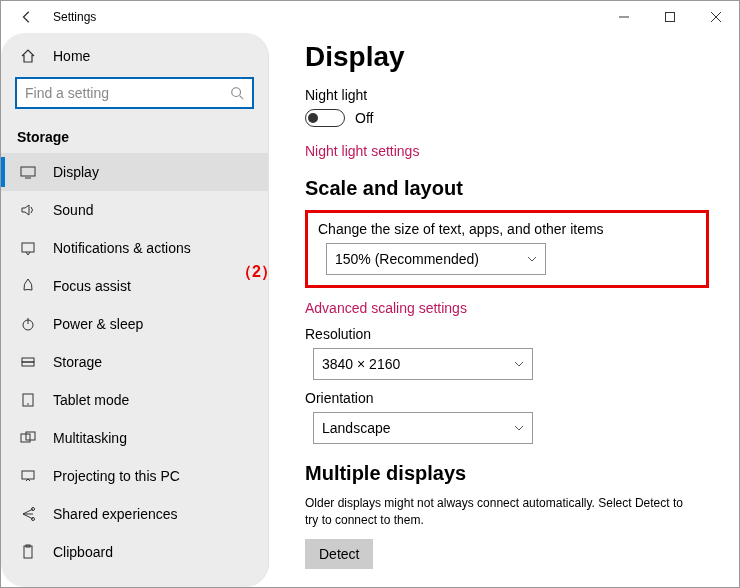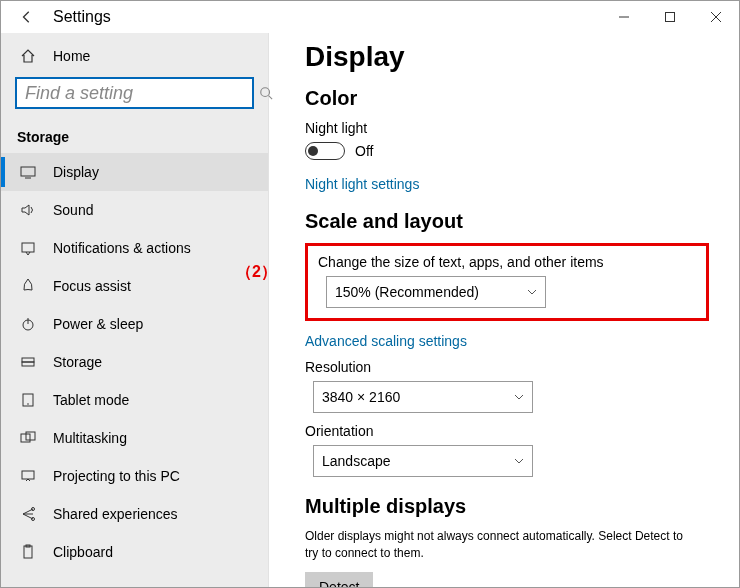--- a/index.html
+++ b/index.html
@@ -1,41 +1,41 @@
 <!DOCTYPE html>
 <html><head>
 <meta charset="utf-8">
 <style>
   * { box-sizing: border-box; margin: 0; padding: 0; font-family: "Segoe UI", Arial, sans-serif; }
   body { width: 740px; height: 588px; background: #fff; overflow: hidden; font-size: 14px; color: #000; border: 1px solid #999;}
   .titlebar { height: 32px; display: flex; align-items: center; padding: 0 0 0 12px; }
   .titlebar .back { width: 28px; height: 28px; display:flex; align-items:center; justify-content:center; cursor:pointer; }
-  .titlebar .title { margin-left: 12px; font-size: 16px; }
+  .titlebar .title { margin-left: 12px; font-size: 12px; }
   .titlebar .spacer { flex: 1; }
   .winbtns { display:flex; }
   .winbtn { width: 46px; height: 30px; display:flex; align-items:center; justify-content:center; cursor:pointer; }
   .container { display:flex; height: calc(100% - 32px); }
-  .sidebar { width: 268px; background: #ececec; height: 100%; padding: 4px 0 0 0; border-right: 1px solid #e2e2e2;}
+  .sidebar { width: 268px; background: #ececec; height: 100%; padding: 4px 0 0 0; border-right: 1px solid #e2e2e2; border-radius: 24px;}
   .home-row { display:flex; align-items:center; padding: 10px 14px 10px 18px; cursor:pointer; font-size:14px; }
   .home-row .icon, .nav-item .icon { width: 18px; height: 18px; margin-right: 16px; display:flex; align-items:center; justify-content:center; color:#222; }
   .search-wrap { padding: 2px 14px 10px 14px; }
   .search { width: 100%; height: 32px; border: 2px solid #0067b8; background:#fff; display:flex; align-items:center; padding: 0 6px 0 8px; }
-  .search input { border:none; outline:none; flex:1; font-size:18px; color:#4d7c0f; background:transparent;font-style:italic; }
+  .search input { border:none; outline:none; flex:1; font-size:14px; color:#4d7c0f; background:transparent; }
   .search input::placeholder { color:#888; }
   .search .sicon { width:18px; height:18px; color:#777; display:flex; align-items:center; justify-content:center;}
   .section-label { padding: 10px 14px 8px 16px; font-weight:600; font-size:14px;}
   .nav-item { display:flex; align-items:center; height: 38px; padding: 0 14px 0 18px; cursor:pointer; font-size:14px;}
   .nav-item.active { background:#dedede; position:relative; }
   .nav-item.active::before { content:""; position:absolute; left:0; top:4px; bottom:4px; width:4px; background:#0078d4; }
   .content { flex:1; padding: 8px 30px 0 36px; overflow:auto; }
   h1 { font-size: 28px; font-weight:600; margin-bottom: 14px;}
   h2 { font-size: 20px; font-weight:600; margin-bottom: 10px; margin-top:6px;}
   h2.sub { margin-top: 18px; }
   .field-label { font-size: 14px; margin-bottom: 6px; margin-top: 10px;}
-  .link { color:#0369a1; font-size:14px; cursor:pointer; margin-top:8px; display:inline-block;}
+  .link { color:#be185d; font-size:14px; cursor:pointer; margin-top:8px; display:inline-block;}
   .toggle-row { display:flex; align-items:center; margin-bottom:8px;}
   .toggle { width: 40px; height: 18px; border:1px solid #333; border-radius: 10px; display:flex; align-items:center; padding:2px; cursor:pointer; margin-right: 10px;}
   .toggle .knob { width: 10px; height: 10px; border-radius:50%; background:#333; }
   .dropdown { width: 220px; height: 32px; border:1px solid #999; background:#fff; display:flex; align-items:center; padding:0 8px; cursor:pointer; justify-content:space-between;margin-left:8px;}
   .dropdown .chev { color:#555; }
   .highlight-box { border: 3px solid #e60000; padding: 8px 10px 10px 10px; margin-top:4px; margin-bottom: 4px;}
   .annotation { position: absolute; color:#e60000; font-weight:600; font-size:16px; left: 236px; top: 262px; }
   .descr { font-size:12px; margin-top:6px; line-height:1.4; max-width: 380px;}
   .btn { background:#cccccc; border:none; padding: 7px 14px; font-size:14px; cursor:pointer; margin-top:10px;}
   svg { display:block; }
@@ -190,21 +190,20 @@
             <rect x="6" y="1" width="4" height="2" stroke="#333" fill="none"></rect>
           </svg>
         </span>
       <span>Clipboard</span>
     </div>
   </div>
 
   <div class="content">
     <h1>Display</h1>
 
-    <h2>Color</h2>
     <div class="field-label">Night light</div>
     <div class="toggle-row">
       <div class="toggle">
           <div class="knob"></div>
         </div>
       <span>Off</span>
     </div>
     <span class="link">Night light settings</span>
 
     <h2 class="sub">Scale and layout</h2>

